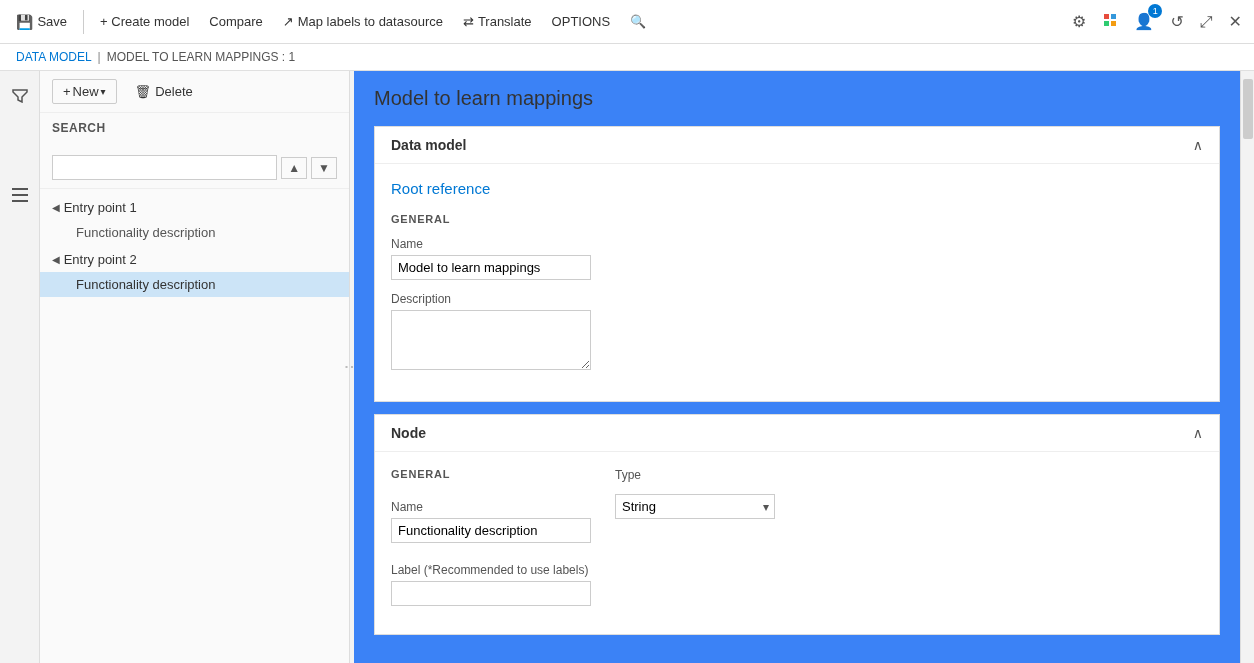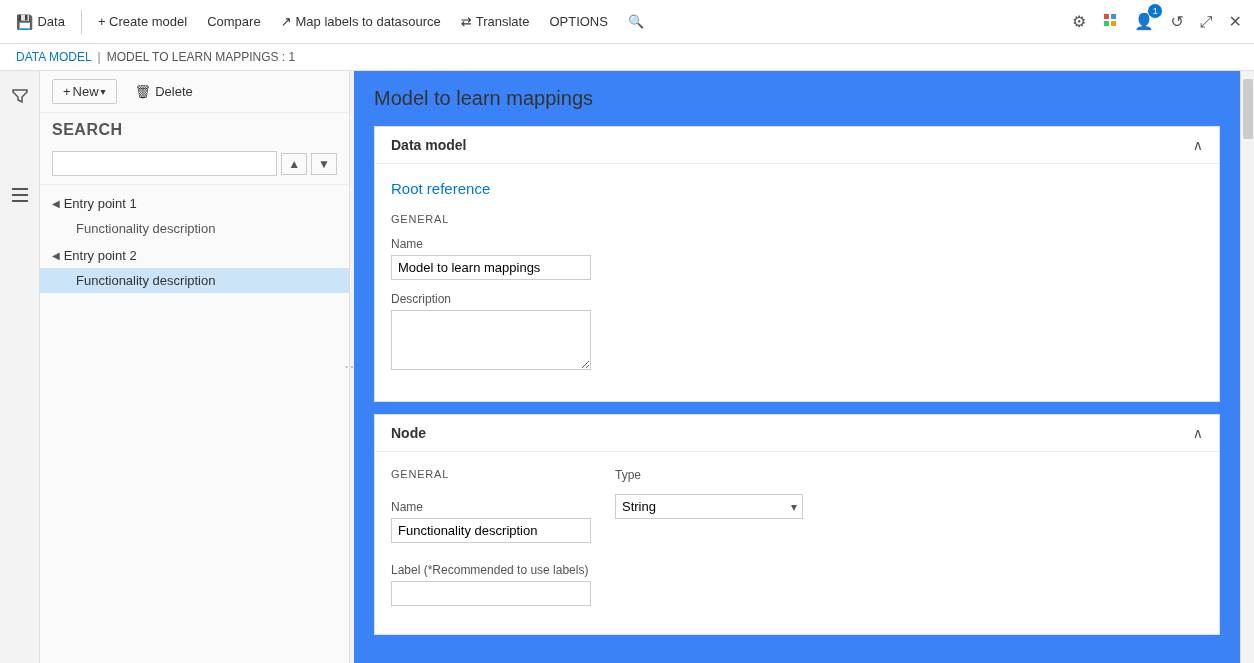--- a/index.html
+++ b/index.html
@@ -69,21 +69,21 @@
     .new-btn {
       display: flex; align-items: center; gap: 2px; padding: 4px 10px;
       background: none; border: 1px solid #ccc; cursor: pointer; font-size: 13px;
       border-radius: 2px; color: #333;
     }
     .delete-btn {
       display: flex; align-items: center; gap: 4px; padding: 4px 10px;
       background: none; border: none; cursor: pointer; font-size: 13px; color: #333;
     }
     .search-section { padding: 8px 12px; border-bottom: 1px solid #eee; }
-    .search-label { font-size: 16px; font-weight: 600; color: #555; margin-bottom: 12px; letter-spacing: 0.5px; }
+    .search-label { font-size: 12px; font-weight: 600; color: #555; margin-bottom: 20px; letter-spacing: 0.5px; }
     .search-row { display: flex; align-items: center; gap: 4px; }
     .search-input {
       flex: 1; padding: 4px 6px; border: 1px solid #ccc; font-size: 13px;
       background: #fff; outline: none;
     }
     .nav-btn {
       background: none; border: 1px solid #ccc; cursor: pointer; padding: 3px 6px;
       font-size: 12px; color: #555;
     }
 
@@ -124,37 +124,37 @@
       display: flex; align-items: center; justify-content: space-between;
       padding: 10px 16px; background: #fff; border-bottom: 1px solid #eee; cursor: pointer;
     }
     .section-title { font-size: 14px; font-weight: 600; color: #333; }
     .collapse-btn { background: none; border: none; cursor: pointer; font-size: 14px; color: #555; }
     .section-body { padding: 16px; }
 
     
     .root-ref { color: #0078d4; cursor: pointer; font-size: 15px; margin-bottom: 16px; display: inline-block; }
 
-    .general-label { font-size: 11px; font-weight: 400; color: #555; letter-spacing: 0.8px; margin-bottom: 12px; }
+    .general-label { font-size: 11px; font-weight: 700; color: #555; letter-spacing: 0.8px; margin-bottom: 12px; }
     .field-group { margin-bottom: 12px; }
     .field-label { font-size: 12px; color: #555; margin-bottom: 4px; }
     .field-input {
       width: 200px; padding: 4px 6px; border: 1px solid #ccc; font-size: 13px;
       background: #fff; outline: none;
     }
     .field-textarea {
       width: 200px; height: 60px; padding: 4px 6px; border: 1px solid #ccc;
       font-size: 13px; background: #fff; outline: none; resize: vertical;
     }
 
     
     .node-row { display: flex; gap: 24px; align-items: flex-start; }
     .node-col { display: flex; flex-direction: column; gap: 8px; }
     .type-select {
-      width: 188px; padding: 4px 6px; border: 1px solid #ccc; font-size: 13px;
+      width: 160px; padding: 4px 6px; border: 1px solid #ccc; font-size: 13px;
       background: #fff; outline: none; cursor: pointer; appearance: none;
       background-image: none;
     }
     .select-wrapper {
       position: relative; display: inline-block;
     }
     .select-wrapper .chevron {
       position: absolute; right: 6px; top: 50%; transform: translateY(-50%);
       pointer-events: none; font-size: 12px; color: #555;
     }
@@ -175,21 +175,21 @@
     .scroll-thumb {
       background: #ccc; border-radius: 2px; margin: 2px; width: 10px; height: 60px; margin-top: 8px;
     }
   </style>
 </head>
 <body>
 
 <div class="toolbar">
   <button class="toolbar-btn">
     <span class="icon">💾</span>
-    <span>Data</span>
+    <span>Save</span>
   </button>
   <div class="toolbar-sep"></div>
   <button class="toolbar-btn">
     <span>+ Create model</span>
   </button>
   <button class="toolbar-btn">
     <span>Compare</span>
   </button>
   <button class="toolbar-btn">
     <span style="font-size:13px;">↗</span>

